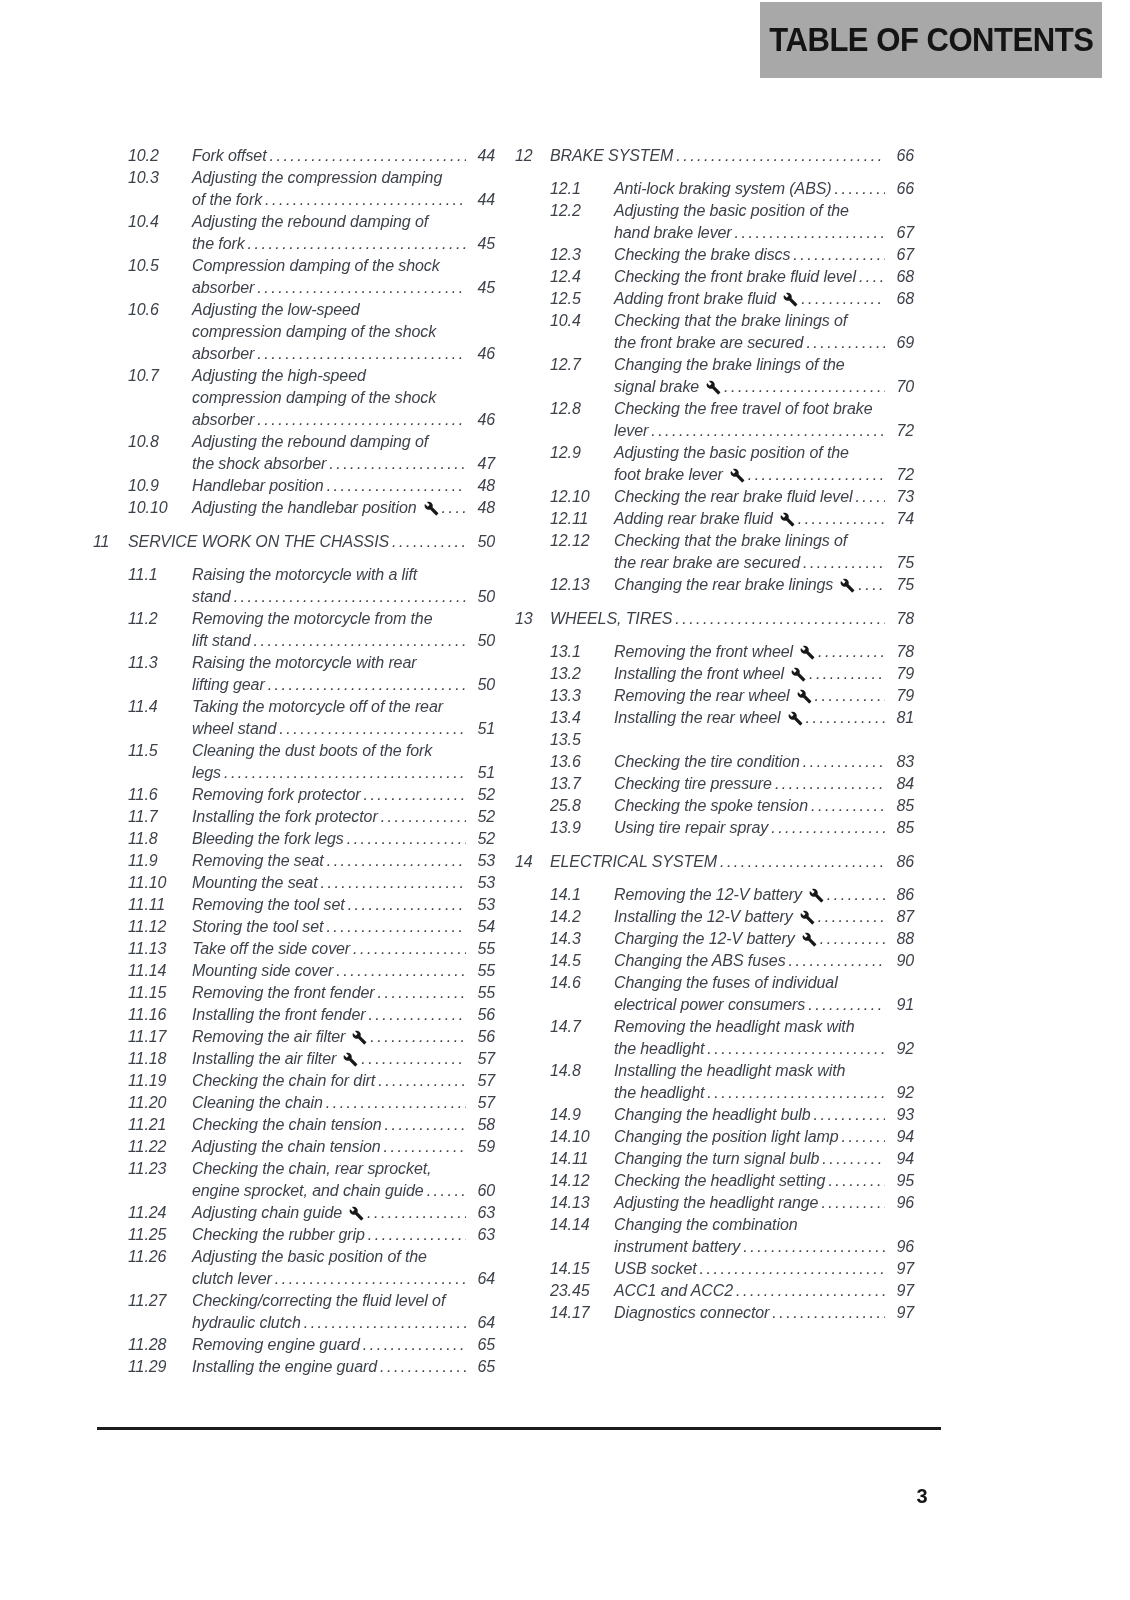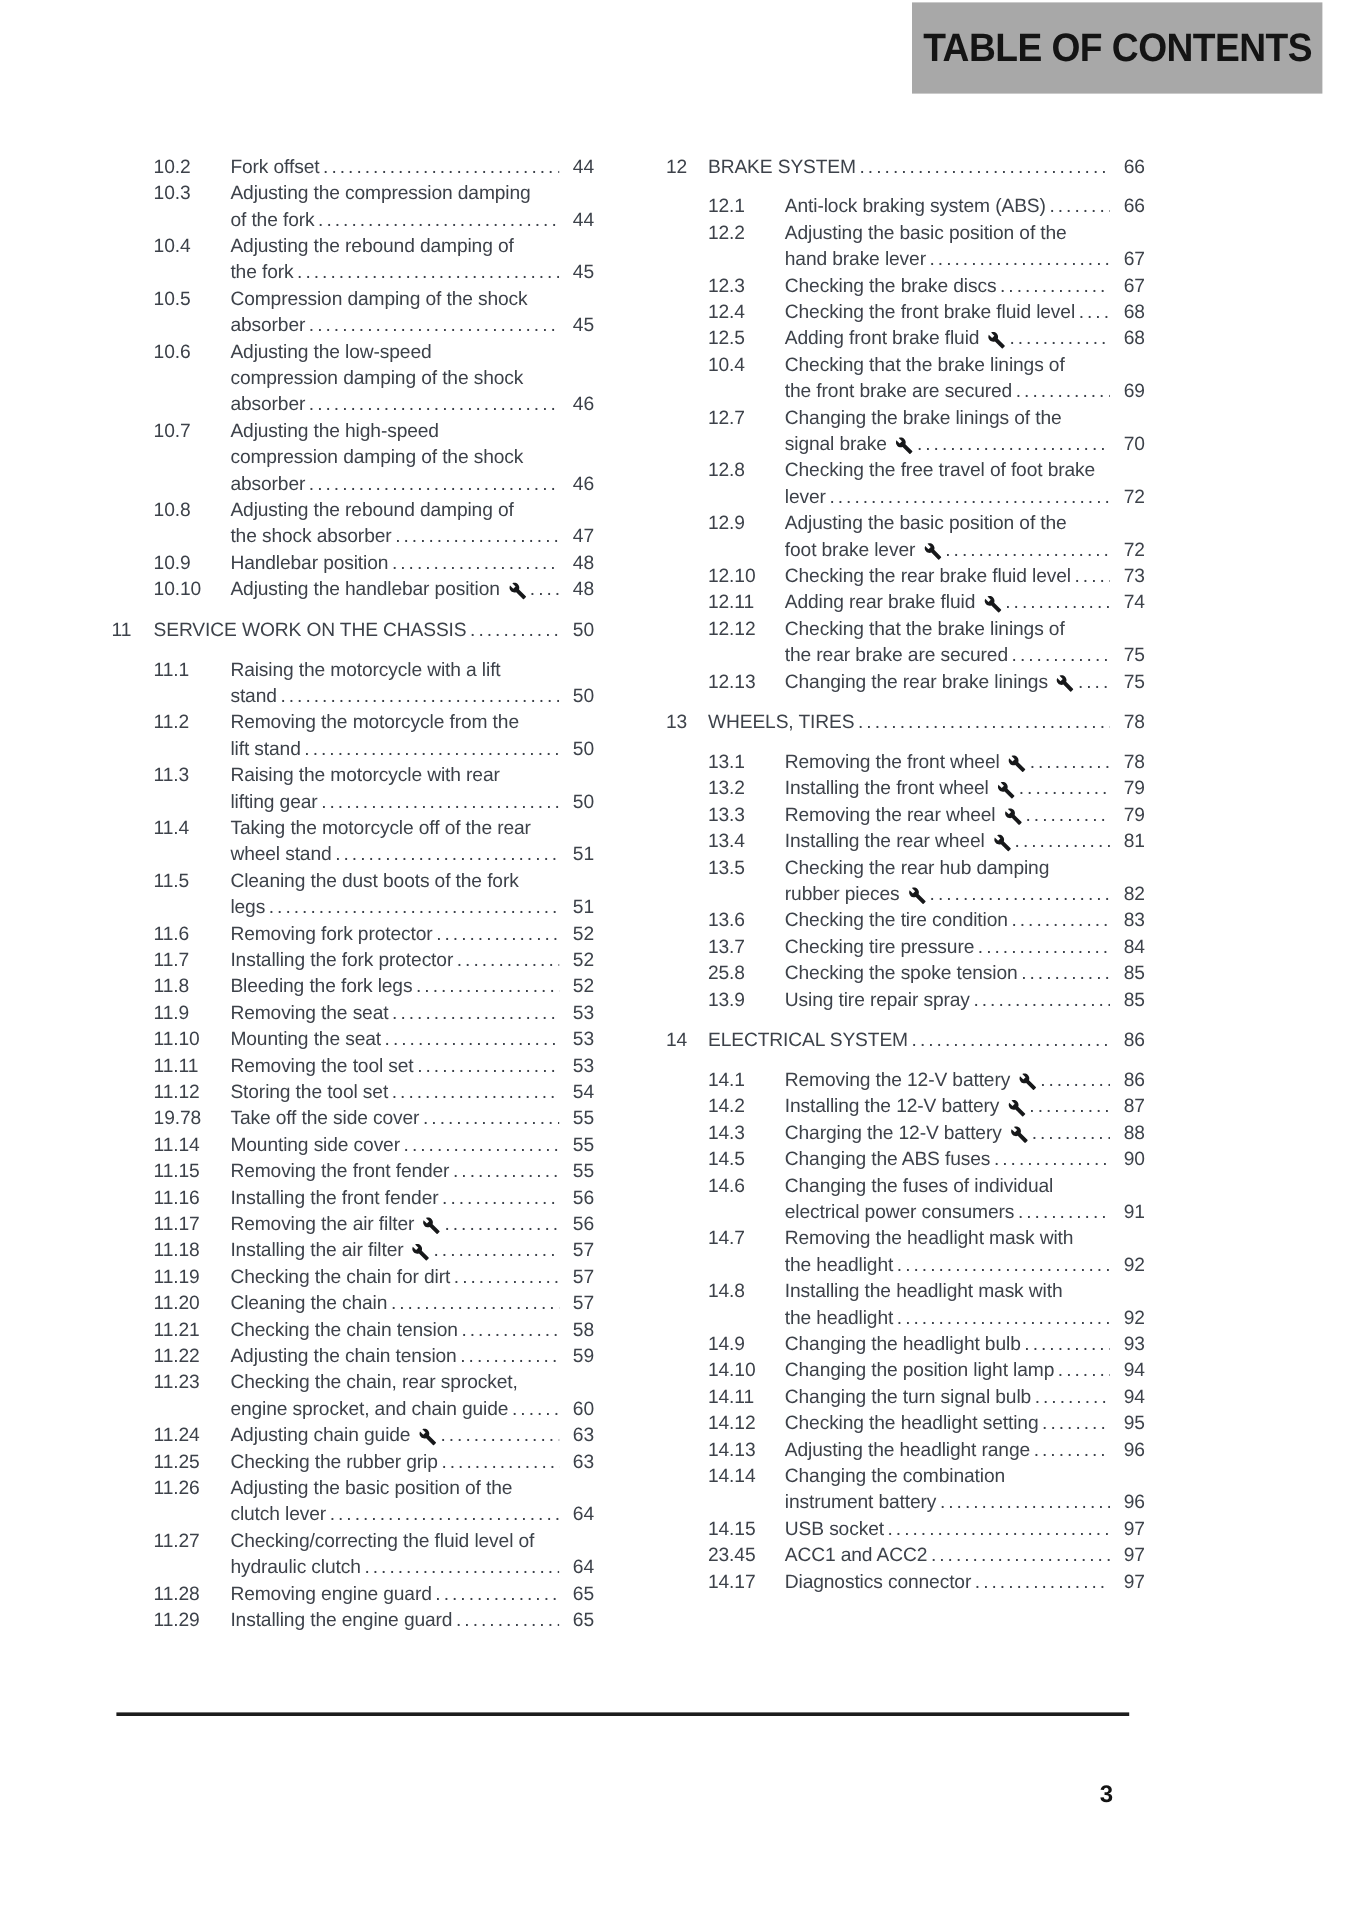--- a/index.html
+++ b/index.html
@@ -16,21 +16,21 @@
     color:var(--body-text);letter-spacing:-0.1px;overflow:hidden;
   }
   .header-banner{
     position:absolute;left:760px;top:2px;width:342px;height:76px;
     background:var(--header-bg);display:flex;align-items:center;justify-content:center;
   }
   .header-banner .title{
     font-weight:bold;font-size:33px;color:var(--header-text);
     letter-spacing:-0.5px;transform:scaleX(0.94);white-space:nowrap;
   }
-  .columns{position:absolute;left:93px;top:129px;display:flex;gap:60px;}
+  .columns{position:absolute;left:93px;top:145px;display:flex;gap:20px;font-style:italic;}
   .col{width:402px;}
   .col.right{width:399px;}
   .row{display:flex;align-items:flex-start;}
   .row .num{flex:none;}
   .row.sub{padding-left:35px;}
   .row.sub .num{width:64px;}
   .row.section{margin:12px 0 11px;}
   .col .row:first-child{margin-top:0;}
   .row.section .num{width:35px;}
   .body{flex:1;min-width:0;}
@@ -285,21 +285,21 @@
         <span class="num">11.12</span>
         <div class="body">
           <div class="lastline">
             <span class="t">Storing the tool set</span>
             <span class="dots"></span>
             <span class="pg">54</span>
           </div>
         </div>
       </div>
       <div class="row sub">
-        <span class="num">19.78</span>
+        <span class="num">11.13</span>
         <div class="body">
           <div class="lastline">
             <span class="t">Take off the side cover</span>
             <span class="dots"></span>
             <span class="pg">55</span>
           </div>
         </div>
       </div>
       <div class="row sub">
         <span class="num">11.14</span>
@@ -693,31 +693,20 @@
             <span class="wrench"><svg width="15" height="15" viewBox="0 0 24 24">
                 <path fill="#17181a" d="M22.7 19l-9.1-9.1c.9-2.3.4-5-1.5-6.9-2-2-5-2.4-7.4-1.3L9 6 6 9 1.6 4.7C.4 7.1.9 10.1 2.9 12.1c1.9 1.9 4.6 2.4 6.9 1.5l9.1 9.1c.4.4 1 .4 1.4 0l2.3-2.3c.5-.4.5-1.1.1-1.4z"></path>
               </svg></span>
             <span class="dots"></span>
             <span class="pg">81</span>
           </div>
         </div>
       </div>
       <div class="row sub">
         <span class="num">13.5</span>
-        <div class="body">
-          <div class="line">Checking the rear hub damping</div>
-          <div class="lastline">
-            <span class="t">rubber pieces</span>
-            <span class="wrench"><svg width="15" height="15" viewBox="0 0 24 24">
-                <path fill="#17181a" d="M22.7 19l-9.1-9.1c.9-2.3.4-5-1.5-6.9-2-2-5-2.4-7.4-1.3L9 6 6 9 1.6 4.7C.4 7.1.9 10.1 2.9 12.1c1.9 1.9 4.6 2.4 6.9 1.5l9.1 9.1c.4.4 1 .4 1.4 0l2.3-2.3c.5-.4.5-1.1.1-1.4z"></path>
-              </svg></span>
-            <span class="dots"></span>
-            <span class="pg">82</span>
-          </div>
-        </div>
       </div>
       <div class="row sub">
         <span class="num">13.6</span>
         <div class="body">
           <div class="lastline">
             <span class="t">Checking the tire condition</span>
             <span class="dots"></span>
             <span class="pg">83</span>
           </div>
         </div>

